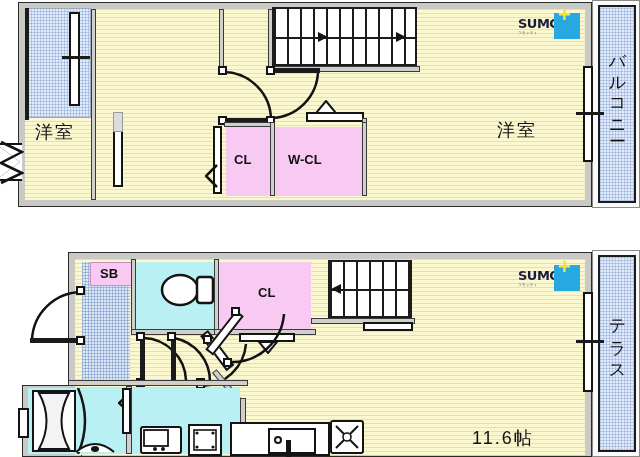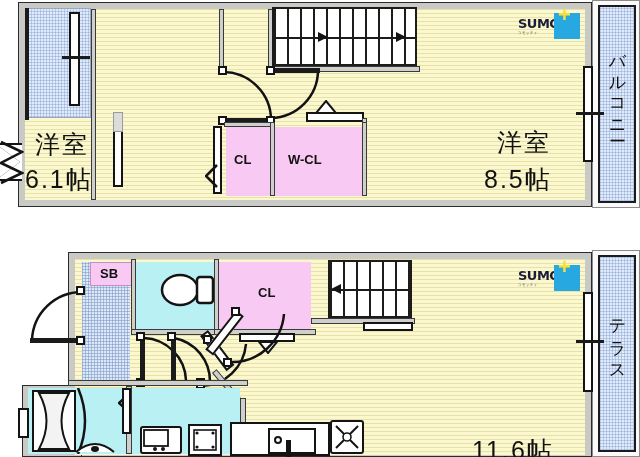--- a/index.html
+++ b/index.html
@@ -31,21 +31,21 @@
   .f-balcony{
      background-color:#e2ebfa;
      background-image:
        repeating-linear-gradient(0deg,rgba(130,160,210,.45) 0 1px,rgba(0,0,0,0) 1px 3px),
        repeating-linear-gradient(90deg,rgba(130,160,210,.45) 0 1px,rgba(0,0,0,0) 1px 3px);
   }
 
   
   .lbl{position:absolute;color:#111;white-space:nowrap;font-weight:400;}
   .lbl-jp{font-family:"DejaVu Sans",sans-serif;}
-  .big{font-size:25px;letter-spacing:2px;margin-top:8px;}
+  .big{font-size:18px;letter-spacing:2px;}
   .sm{font-size:12px;font-weight:700;}
   .vert{writing-mode:vertical-rl;text-orientation:upright;font-size:17px;letter-spacing:3px;}
 
   
   .stairs{box-sizing:border-box;background:#ffffff;border:2px solid #1c1c1c;}
   .stair-slats{position:absolute;inset:0;
       background-image:repeating-linear-gradient(90deg,#1c1c1c 0 2px,rgba(0,0,0,0) 2px 13px);}
   .stair-mid{position:absolute;left:0;right:0;top:50%;height:2px;background:#1c1c1c;}
   .leaf{position:absolute;background:#1b1b1b;}
   .leafw{position:absolute;background:#fff;border:2px solid #141414;}
@@ -142,24 +142,22 @@
     <div class="abs thinwall" style="left:362px;top:118px;width:5px;height:5px;"></div>
 
     <div class="abs" style="left:592px;top:0;width:48px;height:208px;background:#fafafa;border:1px solid #8b8b8b;"></div>
     <div class="abs f-balcony" style="left:598px;top:5px;width:38px;height:198px;border:2px solid #1b1b1b;"></div>
     <div class="lbl vert lbl-jp" style="left:607px;top:42px;">バルコニー</div>
 
     <div class="abs leafw" style="left:583px;top:66px;width:10px;height:96px;"></div>
     <div class="abs" style="left:576px;top:112px;width:28px;height:3px;background:#1b1b1b;"></div>
 
     <div class="lbl big lbl-jp" style="left:35px;top:120px;">洋室</div>
-    <div class="lbl big" style="left:25px;top:155px;">6.1帖</div>
 
     <div class="lbl big lbl-jp" style="left:497px;top:118px;">洋室</div>
-    <div class="lbl big" style="left:484px;top:155px;">8.5帖</div>
 
     <div class="sumo" style="left:518px;top:13px;">
       <div>
         <div class="sumo-txt">SUMO</div>
         <span class="sumo-sub">スモッティ</span>
       </div>
       <div class="sumo-sq">
         <span class="sumo-plus">+</span>
       </div>
     </div>

